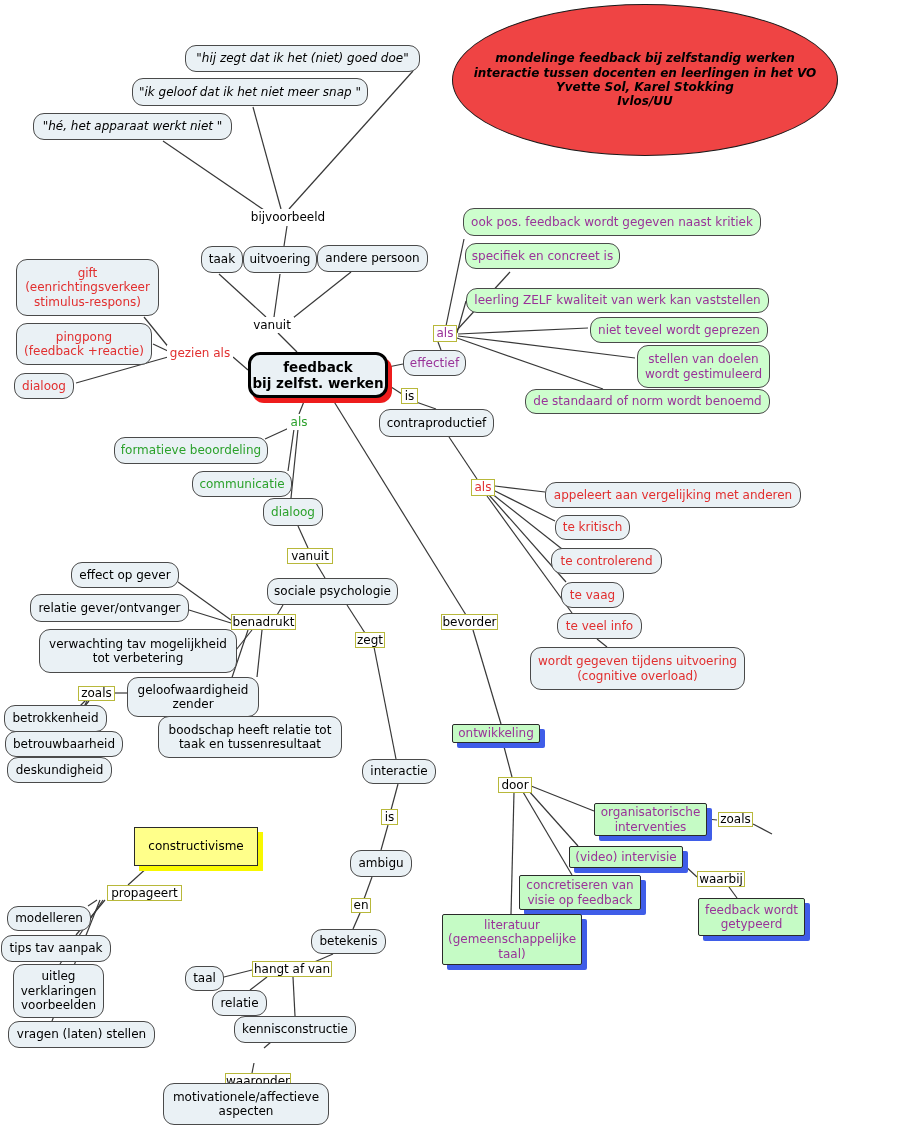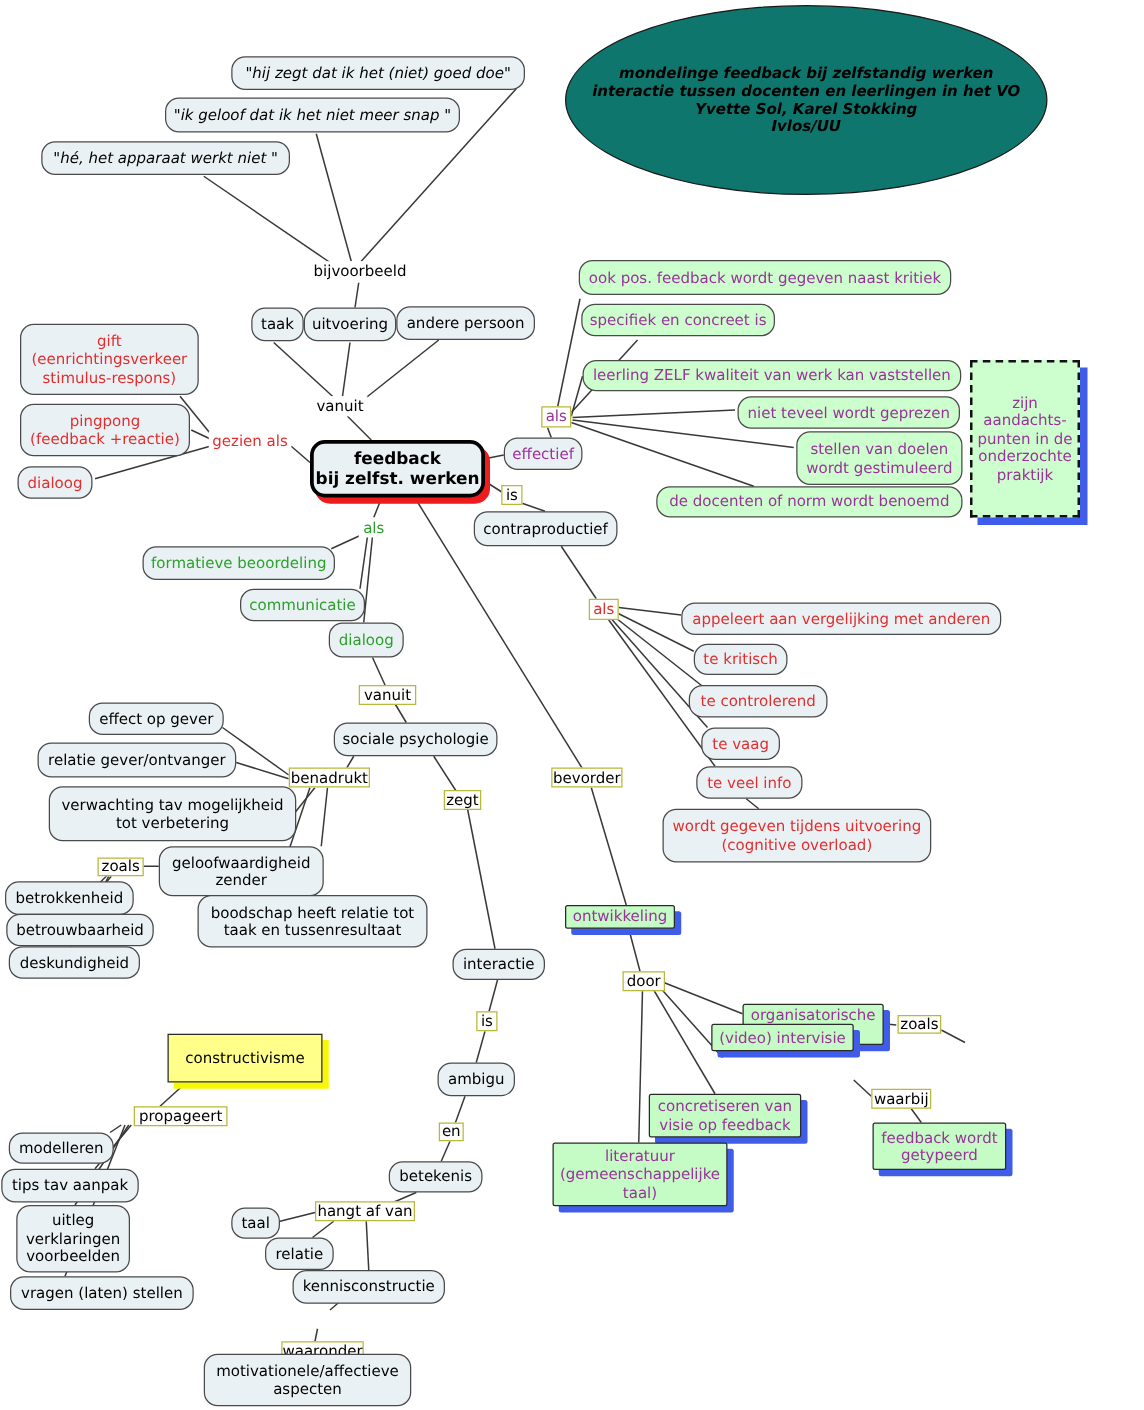--- a/index.html
+++ b/index.html
@@ -16,21 +16,21 @@
   .gbox{background:#cdfecd;border:1.5px solid #4a4a4a;border-radius:11px;color:#993399;}
   .grect{background:#c5fbc5;border:1.5px solid #2a2a2a;border-radius:2px;color:#993399;
          box-shadow:5px 5px 0 0 #3f5de8;padding:1px 3px;}
   .dashed{background:#cdfecd;border:2px dashed #111;color:#993399;box-shadow:6px 6px 0 0 #3f5de8;}
   .yellow{background:#ffff8a;border:1.5px solid #2a2a2a;box-shadow:5px 5px 0 0 #f8f800;}
   .conn{background:#fffffe;border:1.2px solid #b8b83a;padding:0 2px;}
   .plain{background:#fff;}
   .t-red{color:#e12f2f;}
   .t-green{color:#2ba12b;}
   .t-purple{color:#993399;}
-  .ellipse{border-radius:50%;background:#0f766e;border:1.5px solid #1a1a1a;
+  .ellipse{border-radius:50%;background:#ef4444;border:1.5px solid #1a1a1a;
            font-weight:bold;font-style:italic;}
 </style>
 </head>
 <body>
 
 <div id="canvas">
   <svg id="edges" width="915" height="1128">
       <line x1="413" y1="71" x2="289" y2="209" stroke="#383838" stroke-width="1.2"></line>
       <line x1="253" y1="107" x2="281" y2="209" stroke="#383838" stroke-width="1.2"></line>
       <line x1="163" y1="141" x2="264" y2="210" stroke="#383838" stroke-width="1.2"></line>
@@ -136,26 +136,21 @@
   <div class="node box t-purple" style="left:403px;top:350px;width:63px;height:26px;">effectief</div>
   <div class="node conn" style="left:401px;top:388px;width:17px;height:16px;">is</div>
   <div class="node box" style="left:379px;top:409px;width:115px;height:28px;">contraproductief</div>
 
   <div class="node gbox" style="left:463px;top:208px;width:298px;height:28px;">ook pos. feedback wordt gegeven naast kritiek</div>
   <div class="node gbox" style="left:465px;top:243px;width:155px;height:26px;">specifiek en concreet is</div>
   <div class="node gbox" style="left:466px;top:288px;width:303px;height:25px;">leerling ZELF kwaliteit van werk kan vaststellen</div>
   <div class="node gbox" style="left:590px;top:317px;width:178px;height:26px;">niet teveel wordt geprezen</div>
   <div class="node gbox" style="left:637px;top:345px;width:133px;height:43px;">stellen van doelen
 wordt gestimuleerd</div>
-  <div class="node gbox" style="left:525px;top:389px;width:245px;height:25px;">de docenten of norm wordt benoemd</div>
-  <div class="node dashed" style="left:776px;top:288px;width:88px;height:126px;">zijn
-aandachts-
-punten in de
-onderzochte
-praktijk</div>
+  <div class="node gbox" style="left:525px;top:389px;width:245px;height:25px;">de standaard of norm wordt benoemd</div>
 
   <div class="node conn t-red" style="left:471px;top:479px;width:24px;height:17px;">als</div>
   <div class="node box t-red" style="left:545px;top:482px;width:256px;height:26px;">appeleert aan vergelijking met anderen</div>
   <div class="node box t-red" style="left:555px;top:515px;width:75px;height:25px;">te kritisch</div>
   <div class="node box t-red" style="left:551px;top:548px;width:111px;height:26px;">te controlerend</div>
   <div class="node box t-red" style="left:561px;top:582px;width:63px;height:26px;">te vaag</div>
   <div class="node box t-red" style="left:557px;top:613px;width:85px;height:26px;">te veel info</div>
   <div class="node box t-red" style="left:530px;top:647px;width:215px;height:43px;">wordt gegeven tijdens uitvoering
 (cognitive overload)</div>
 
@@ -202,21 +197,21 @@
 verklaringen
 voorbeelden</div>
   <div class="node box" style="left:8px;top:1021px;width:147px;height:27px;">vragen (laten) stellen</div>
 
   <div class="node conn" style="left:441px;top:614px;width:57px;height:16px;">bevorder</div>
   <div class="node grect" style="left:452px;top:724px;width:88px;height:19px;">ontwikkeling</div>
   <div class="node conn" style="left:498px;top:777px;width:34px;height:16px;">door</div>
   <div class="node grect" style="left:594px;top:803px;width:113px;height:33px;">organisatorische
 interventies</div>
   <div class="node conn" style="left:718px;top:812px;width:35px;height:15px;">zoals</div>
-  <div class="node grect" style="left:569px;top:819px;width:114px;height:22px;">(video) intervisie</div>
+  <div class="node grect" style="left:569px;top:846px;width:114px;height:22px;">(video) intervisie</div>
   <div class="node conn" style="left:697px;top:871px;width:48px;height:16px;">waarbij</div>
   <div class="node grect" style="left:519px;top:875px;width:122px;height:35px;">concretiseren van
 visie op feedback</div>
   <div class="node grect" style="left:698px;top:898px;width:107px;height:38px;">feedback wordt
 getypeerd</div>
   <div class="node grect" style="left:442px;top:914px;width:140px;height:51px;">literatuur
 (gemeenschappelijke
 taal)</div>
 </div>
 

